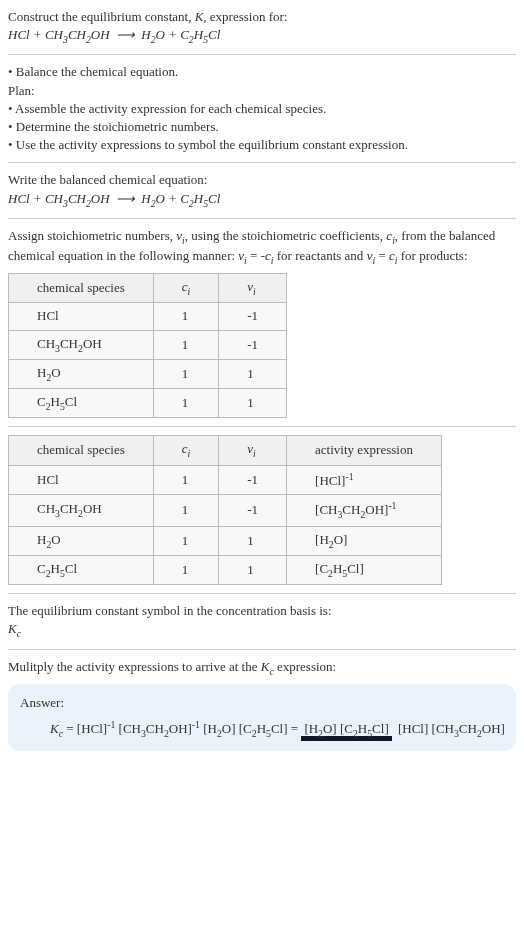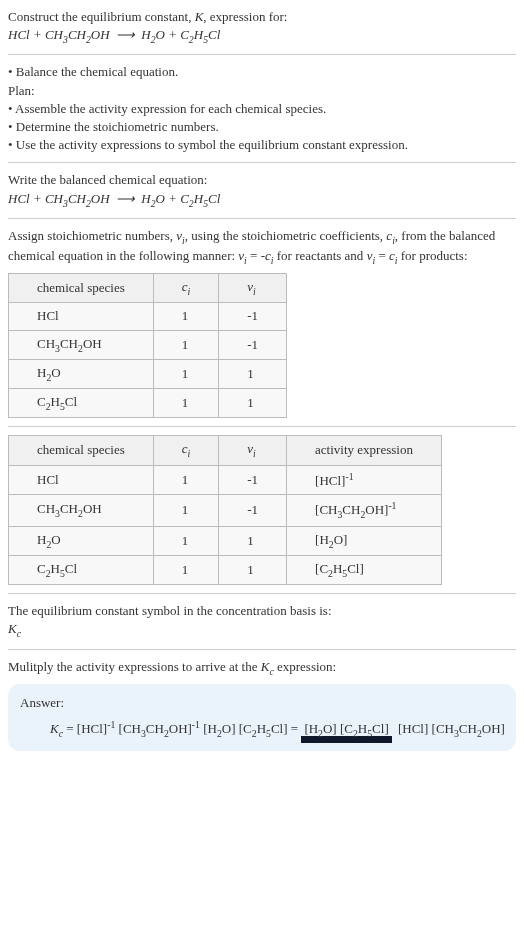--- a/index.html
+++ b/index.html
@@ -62,21 +62,21 @@
     .sup {
       vertical-align: super;
       font-size: 0.75em;
     }
     .frac {
       display: inline-block;
       vertical-align: middle;
       text-align: center;
     }
     .frac-num {
-      border-bottom: 7px solid #0f172a;
+      border-bottom: 5px solid #0f172a;
       padding: 0 3px;
     }
     .frac-den {
       padding: 0 3px;
       font-family: Liberation Serif, serif;
     }
     .indent {
       margin-left: 30px;
     }
     .nowrap {

